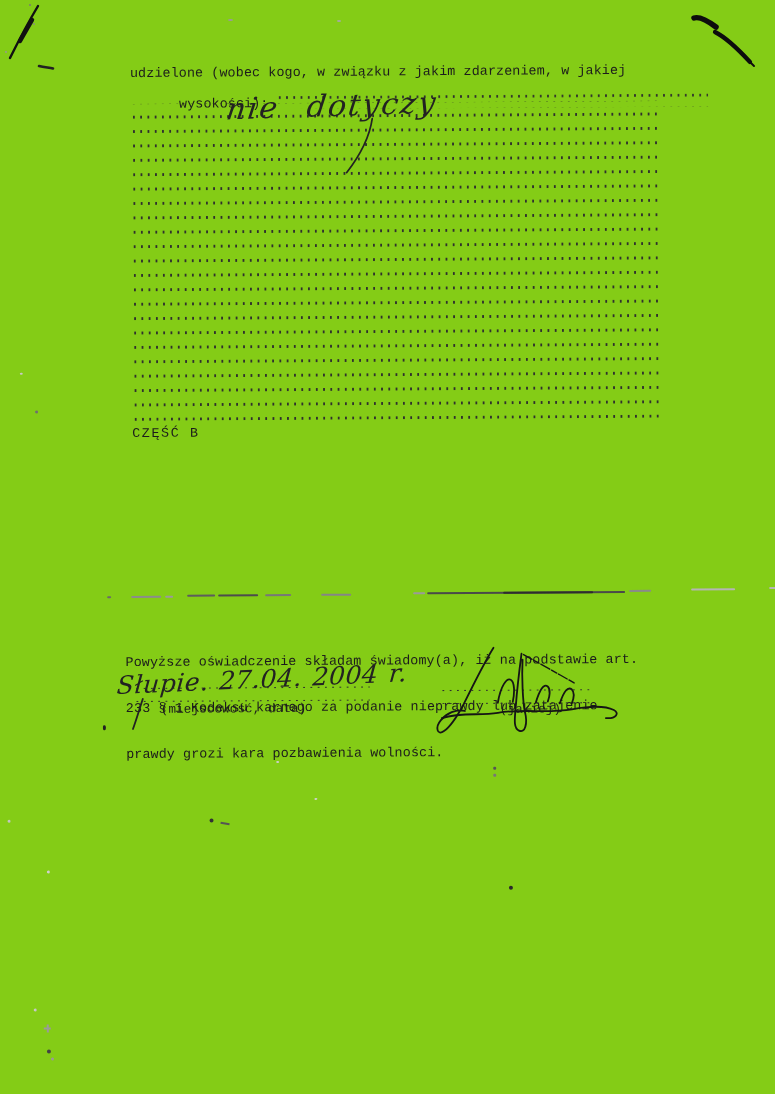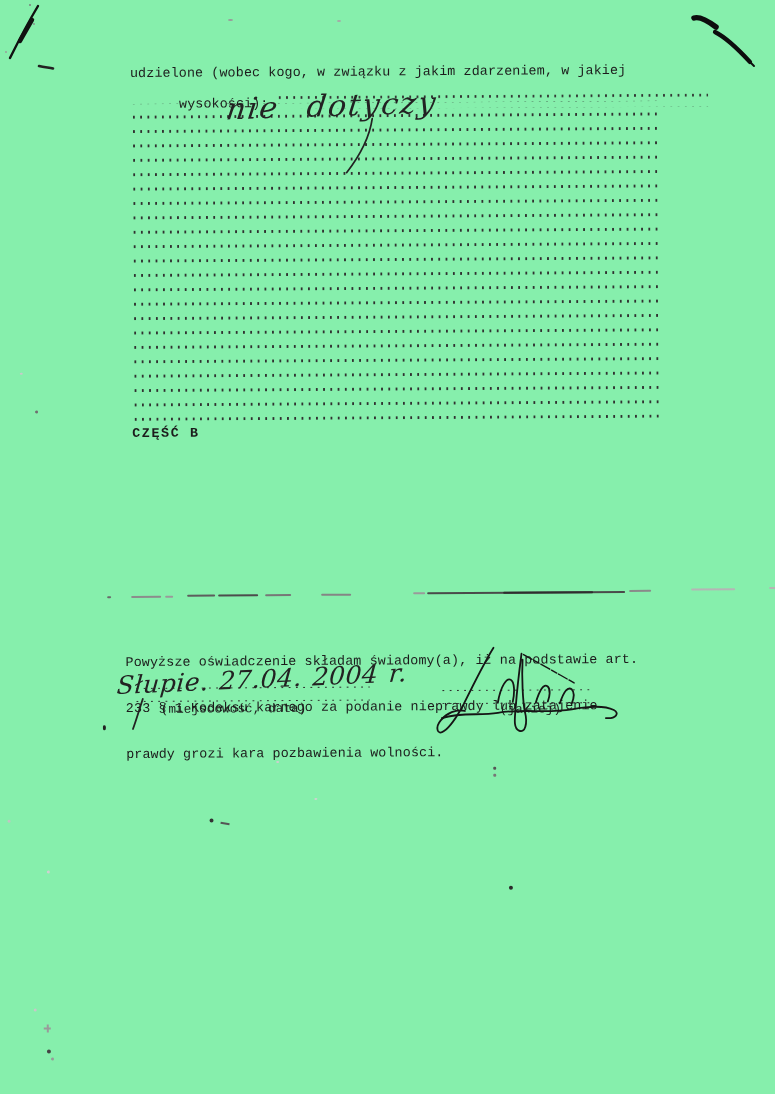--- a/index.html
+++ b/index.html
@@ -1,28 +1,28 @@
 <!DOCTYPE html>
 <html><head>
 <meta charset="utf-8">
 <style>
   html,body{margin:0;padding:0;background:#e8e8e8;}
   .page{
     position:relative;
     width:775px;height:1094px;
     margin:0 auto;
-    background:#86efac;
+    background:#84cc16;
     overflow:hidden;
     font-family:"Liberation Mono","DejaVu Sans Mono",monospace;
     color:var(--ink,#1c1c1c);
   }
   .abs{position:absolute;}
   .tw{font-size:13.4px;line-height:14.6px;letter-spacing:.1px;white-space:pre;}
   .tw-sm{font-size:12.6px;letter-spacing:.1px;white-space:pre;}
-  .bold{font-weight:bold;letter-spacing:1.6px;}
+  .bold{font-weight:normal;letter-spacing:1.6px;}
   
   .dots{
     background-image:radial-gradient(circle,#2e2e2e 1.05px,rgba(0,0,0,0) 1.35px);
     background-size:7.25px 14.4px;
     background-position:0 6px;
   }
   .dot-line{
     height:14px;
     background-image:radial-gradient(circle,#2e2e2e 1.05px,rgba(0,0,0,0) 1.35px);
     background-size:7.25px 14px;

